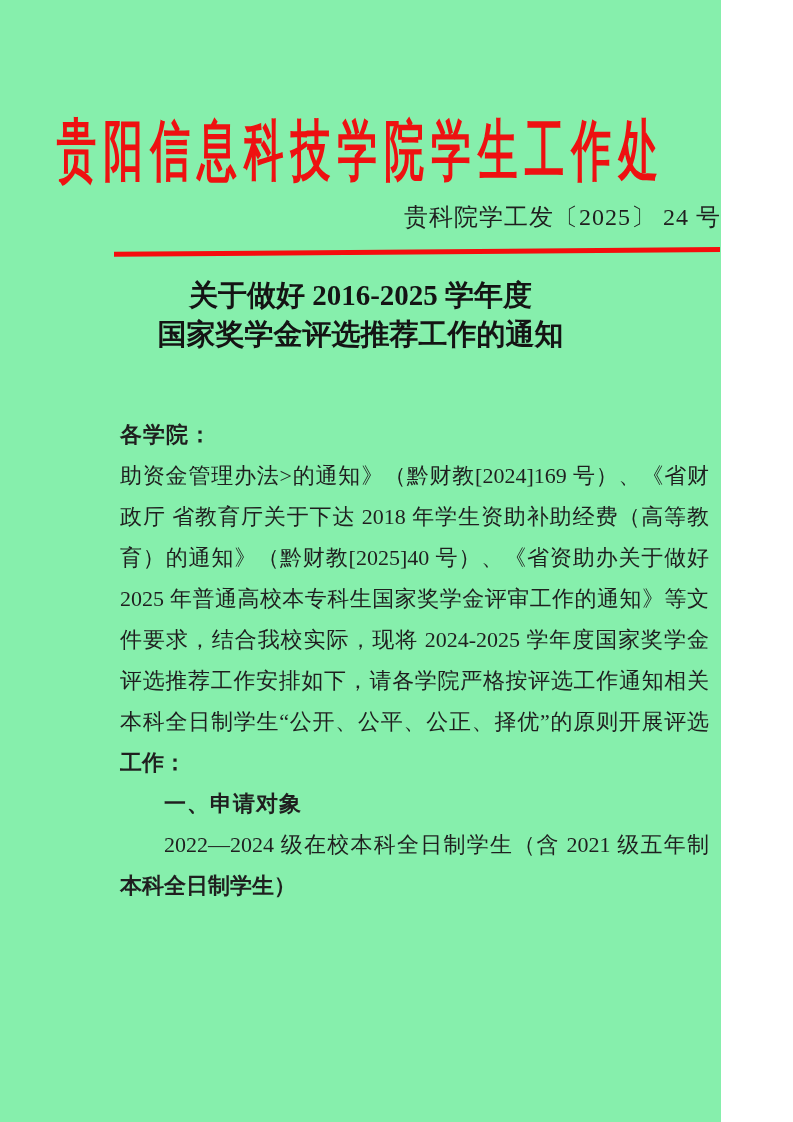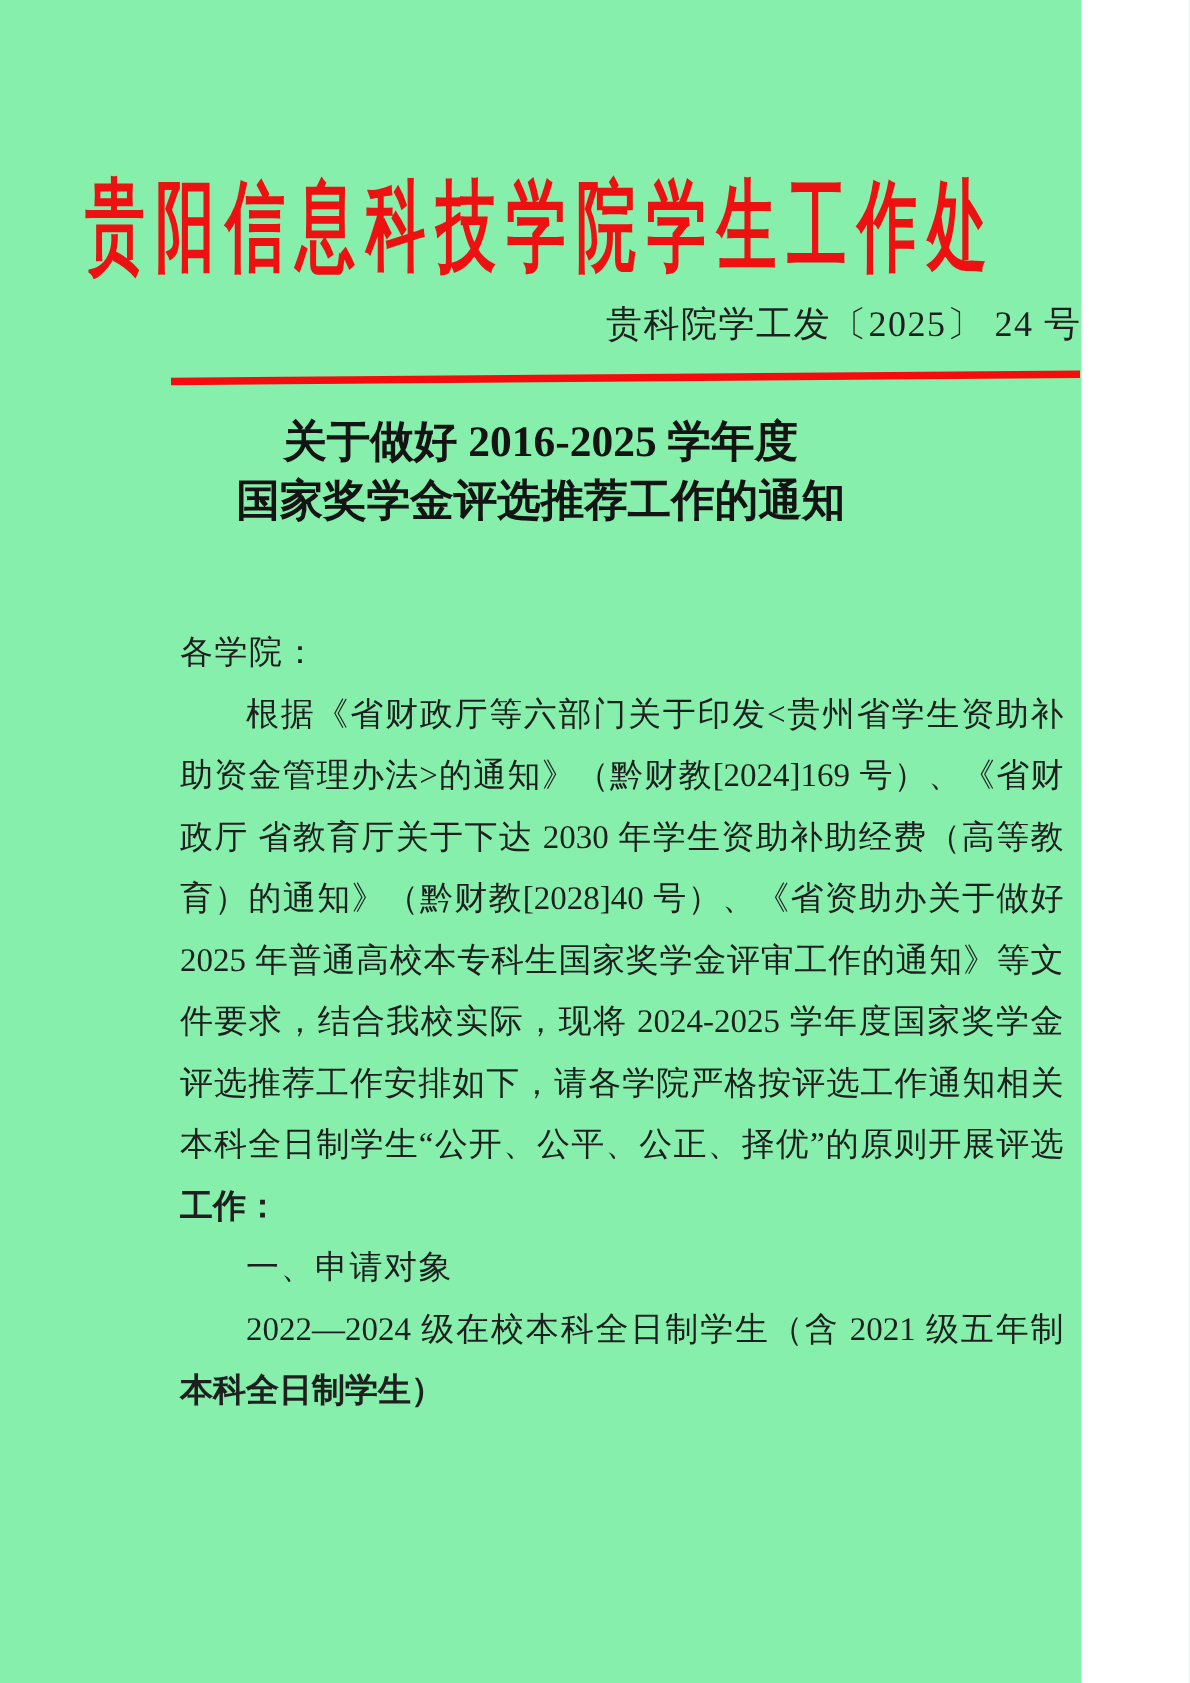--- a/index.html
+++ b/index.html
@@ -78,21 +78,21 @@
     text-justify: inter-ideograph;
   }
   .bl.left {
     text-align: left;
     text-align-last: left;
     font-weight: bold;
   }
   .bl.ind { text-indent: 2em; }
   .bl.hei {
     font-family: "Liberation Sans", sans-serif;
-    font-weight: 400;
+    font-weight: 700;
     letter-spacing: 1px;
   }
 </style>
 </head>
 <body>
 
 <div class="page">
 
   <div class="letterhead">贵阳信息科技学院学生工作处</div>
 
@@ -100,24 +100,23 @@
 
   <div class="red-rule"></div>
 
   <div class="doc-title">
     <div>关于做好 2016-2025 学年度</div>
     <div>国家奖学金评选推荐工作的通知</div>
   </div>
 
   <div class="body-text">
     <div class="bl left hei">各学院：</div>
-    <div class="bl ind">根据《省财政厅等六部门关于印发&lt;贵州省学生资助补</div>
     <div class="bl">助资金管理办法&gt;的通知》（黔财教[2024]169 号）、《省财</div>
-    <div class="bl">政厅 省教育厅关于下达 2030 年学生资助补助经费（高等教</div>
-    <div class="bl">育）的通知》（黔财教[2028]40 号）、《省资助办关于做好</div>
+    <div class="bl">政厅 省教育厅关于下达 2018 年学生资助补助经费（高等教</div>
+    <div class="bl">育）的通知》（黔财教[2025]40 号）、《省资助办关于做好</div>
     <div class="bl">2025 年普通高校本专科生国家奖学金评审工作的通知》等文</div>
     <div class="bl">件要求，结合我校实际，现将 2024-2025 学年度国家奖学金</div>
     <div class="bl">评选推荐工作安排如下，请各学院严格按评选工作通知相关</div>
     <div class="bl">本科全日制学生“公开、公平、公正、择优”的原则开展评选</div>
     <div class="bl left">工作：</div>
     <div class="bl left ind hei">一、申请对象</div>
     <div class="bl ind">2022—2024 级在校本科全日制学生（含 2021 级五年制</div>
     <div class="bl left">本科全日制学生）</div>
   </div>
 

